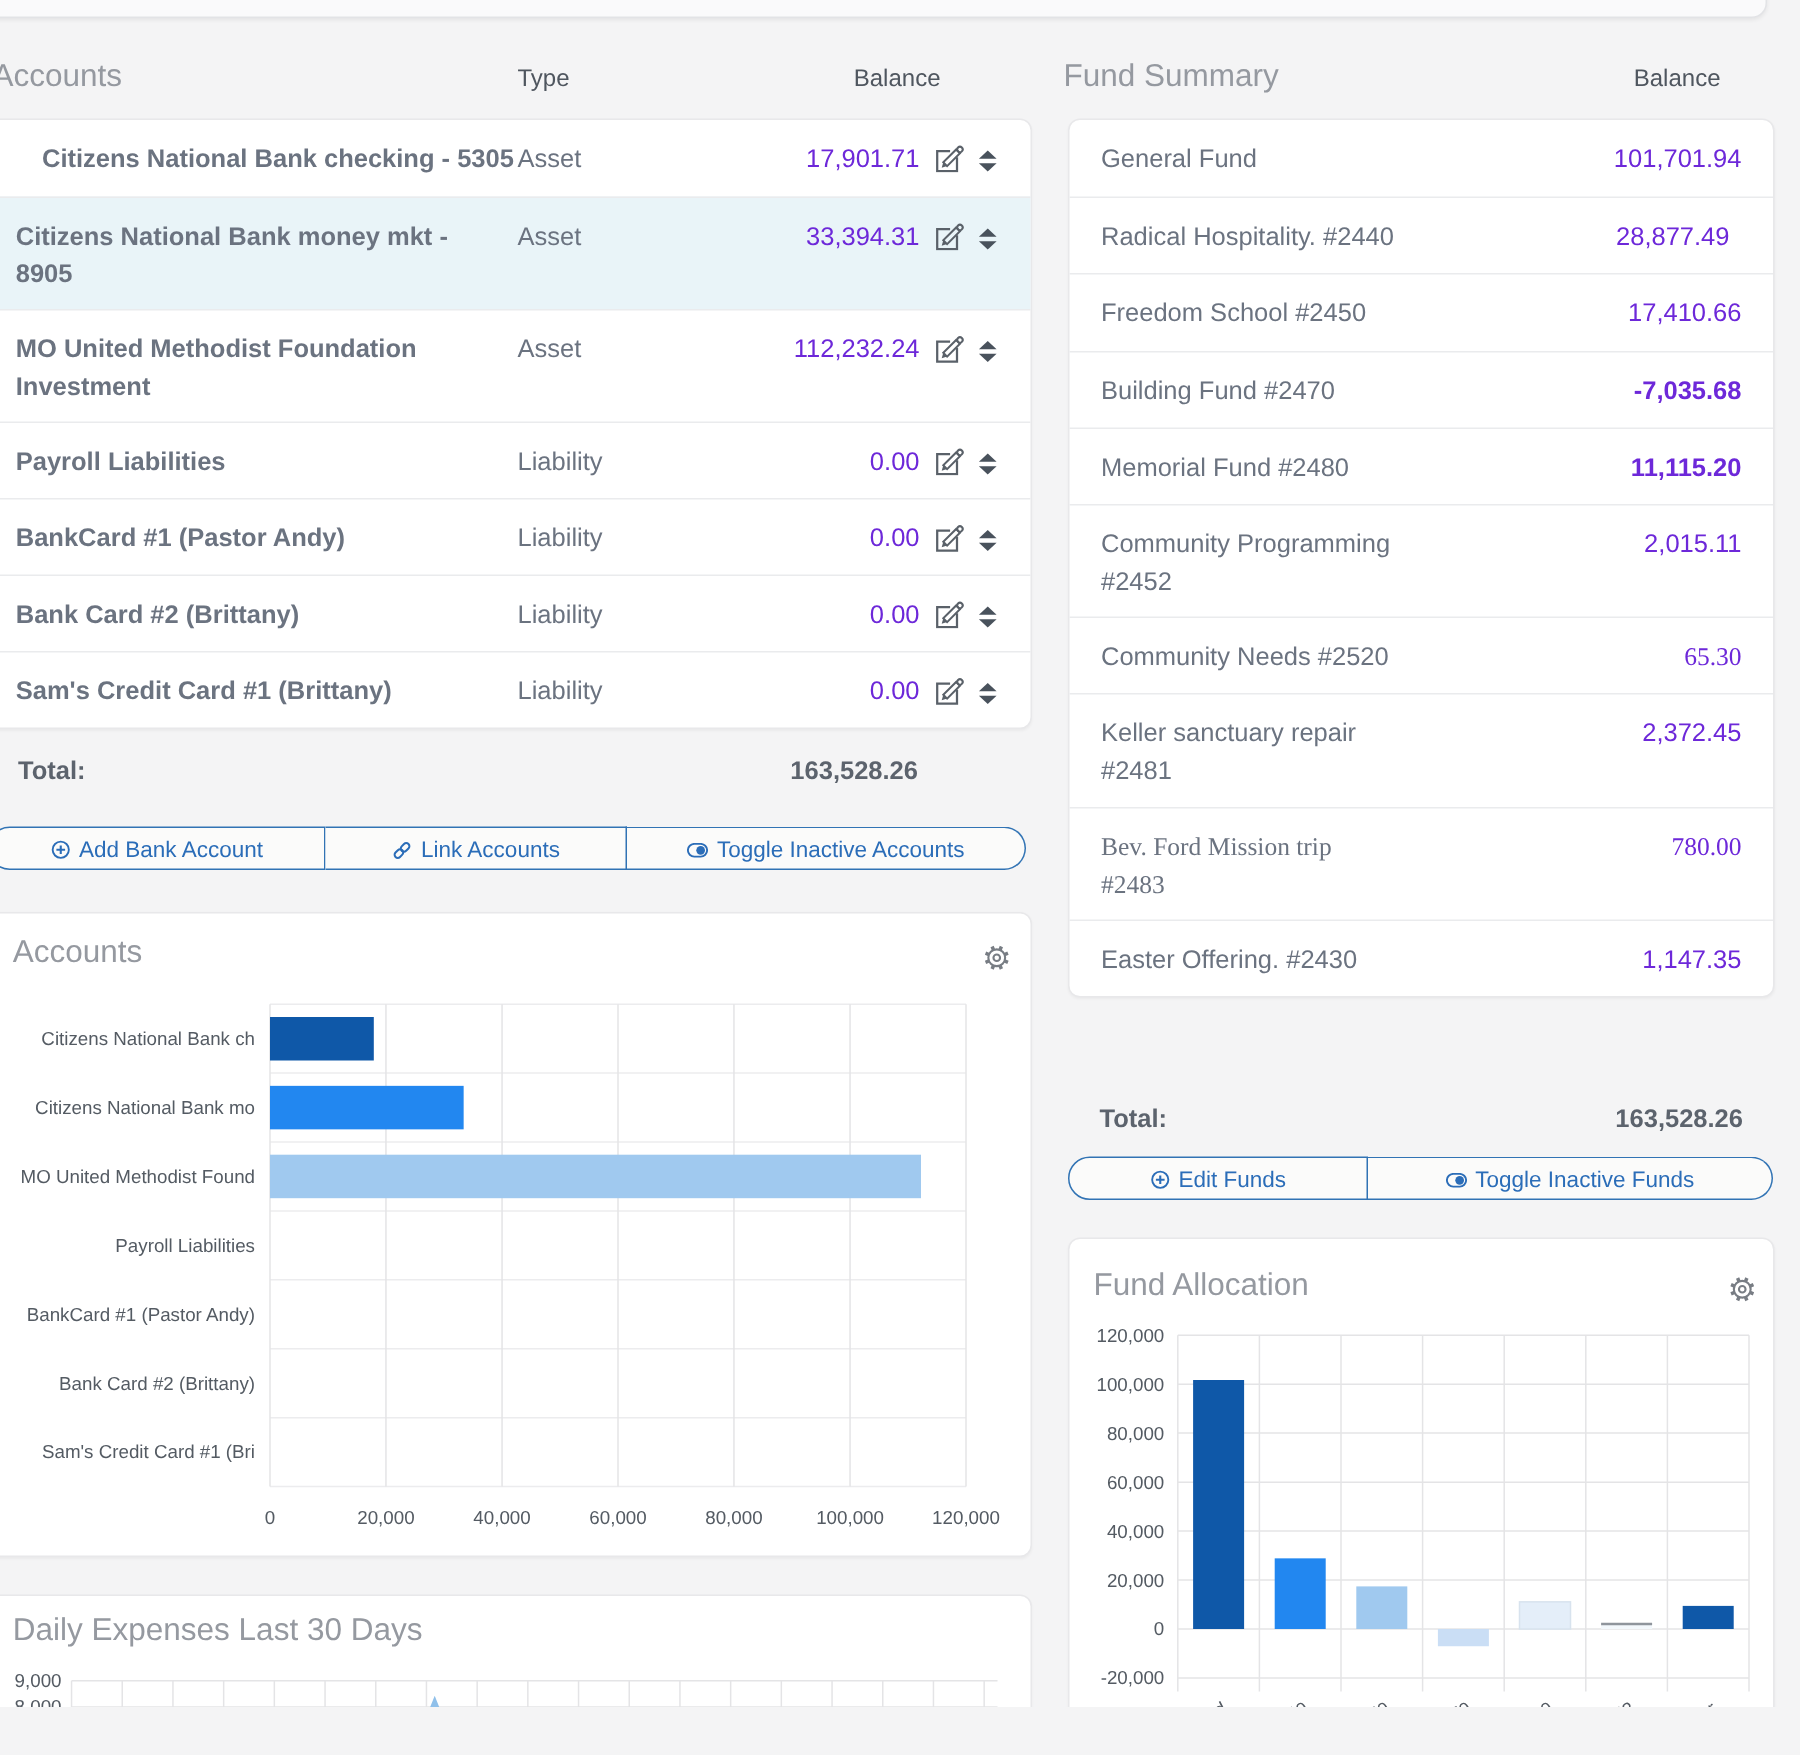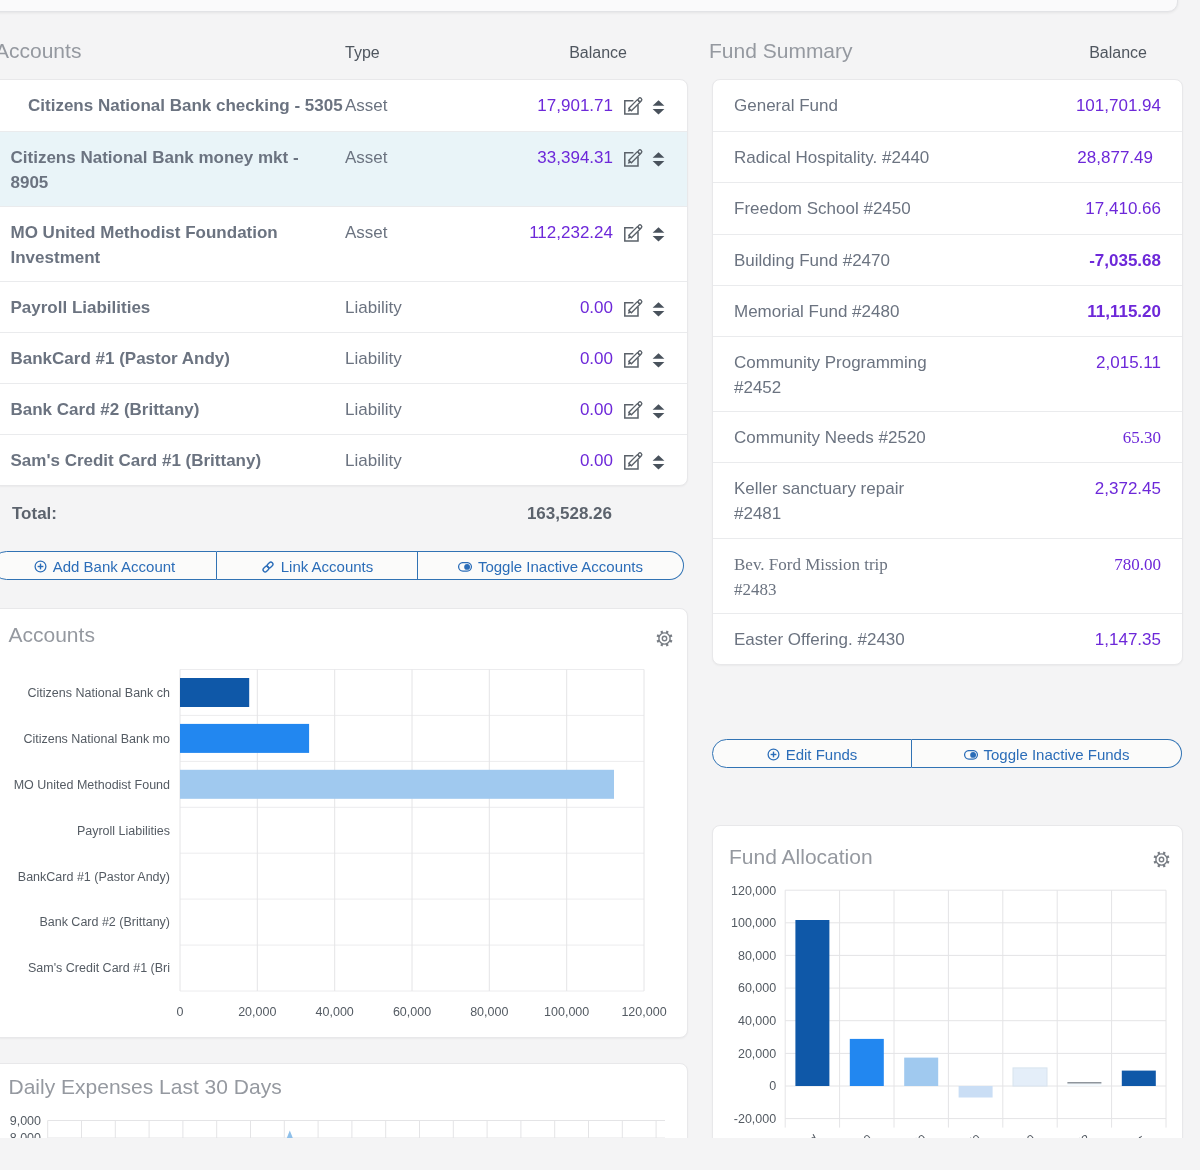--- a/index.html
+++ b/index.html
@@ -295,21 +295,21 @@
 <div class="cellname" style="left:21px;top:13px;">Bev. Ford Mission trip<br>#2483</div>
 <div class="num" style="right:21px;top:13px;">780.00</div>
 </div>
       <div class="row" style="height:51px;">
 <div class="cellname" style="left:21px;top:13px;">Easter Offering. #2430</div>
 <div class="num" style="right:21px;top:13px;">1,147.35</div>
 </div>
     </div>
 <div class="totrow" style="left:733px;top:736px;">Total:</div>
 <div class="totrow" style="left:962px;top:736px;width:200px;text-align:right;">163,528.26</div>
-<div class="btng" style="left:712px;top:739px;justify-content:center;">
+<div class="btng" style="left:712px;top:771px;justify-content:center;">
 <div class="btn first" style="width:200px;"><svg width="13" height="13" viewBox="0 0 13 13">
           <circle cx="6.5" cy="6.5" r="5.4" fill="none" stroke="#2b6db8" stroke-width="1.25"></circle>
           <line x1="6.5" y1="3.6" x2="6.5" y2="9.4" stroke="#2b6db8" stroke-width="1.4"></line>
           <line x1="3.6" y1="6.5" x2="9.4" y2="6.5" stroke="#2b6db8" stroke-width="1.4"></line>
         </svg>Edit Funds</div>
 <div class="btn last" style="width:270px;"><svg width="14" height="10" viewBox="0 0 14 10">
           <rect x="0.6" y="0.6" width="12.8" height="8.5" rx="4.25" fill="none" stroke="#2b6db8" stroke-width="1.25"></rect>
           <circle cx="9.1" cy="4.9" r="2.9" fill="#2b6db8"></circle>
         </svg>Toggle Inactive Funds</div>
 </div>

